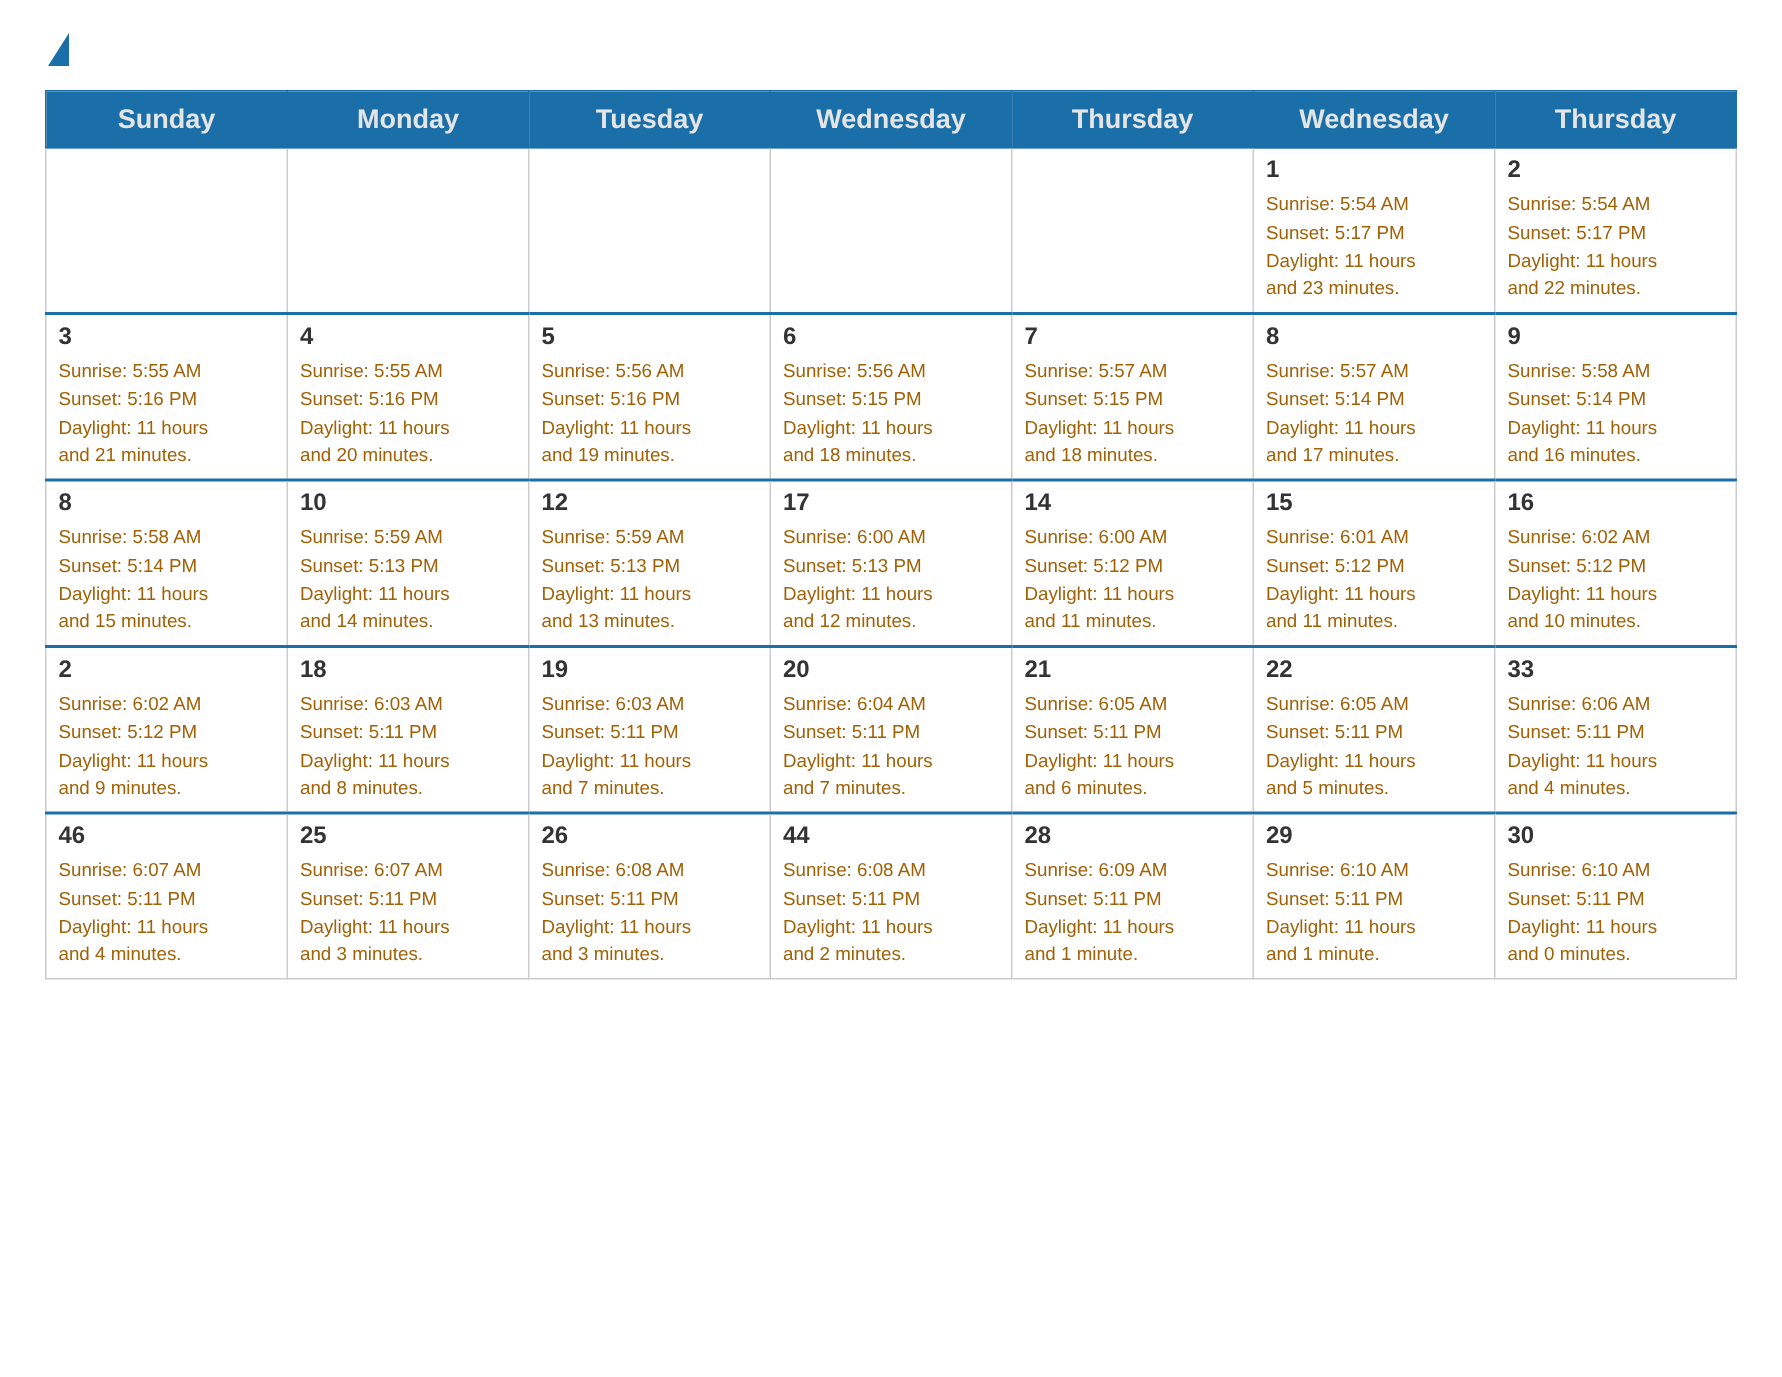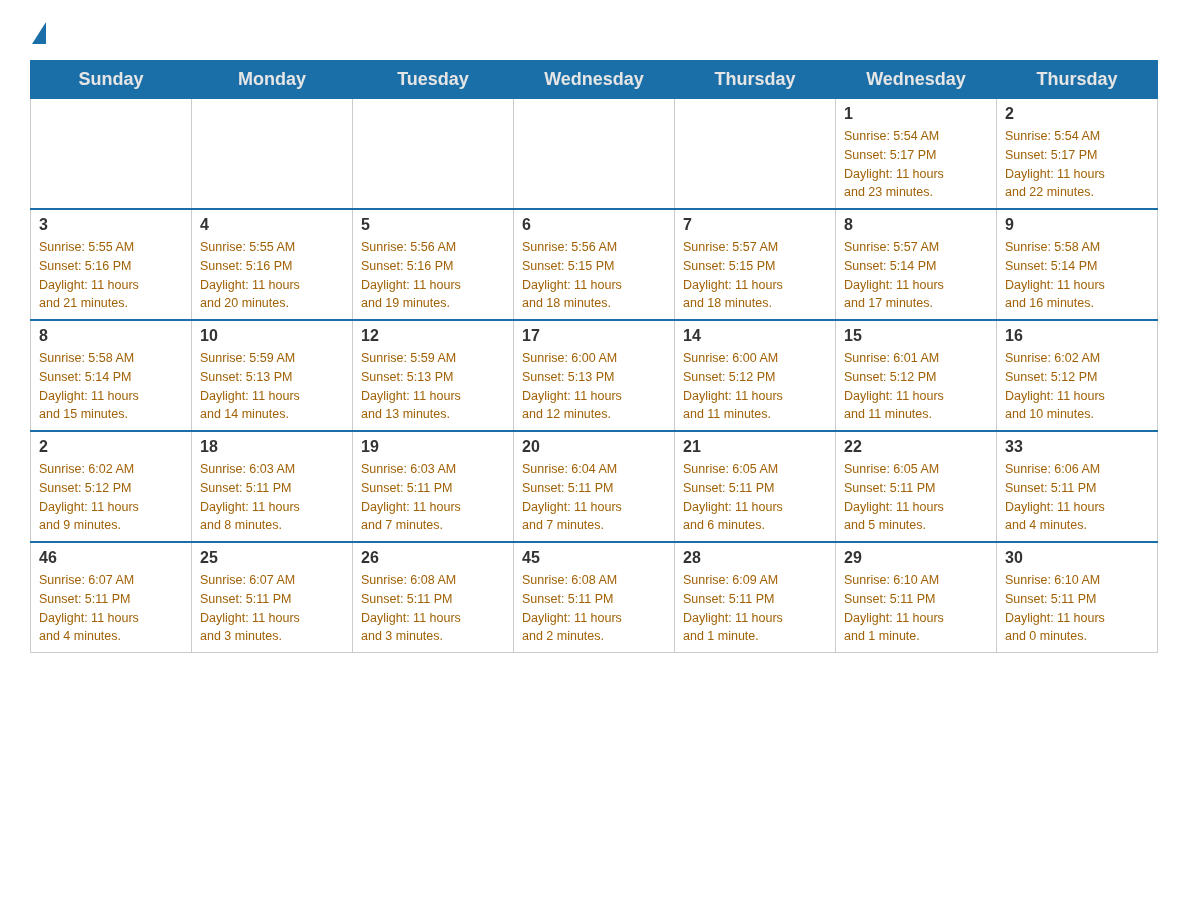--- a/index.html
+++ b/index.html
@@ -244,21 +244,21 @@
         </td>
         <td>
           <span class="day-number">25</span>
           <div class="day-info">Sunrise: 6:07 AM<br>Sunset: 5:11 PM<br>Daylight: 11 hours<br>and 3 minutes.</div>
         </td>
         <td>
           <span class="day-number">26</span>
           <div class="day-info">Sunrise: 6:08 AM<br>Sunset: 5:11 PM<br>Daylight: 11 hours<br>and 3 minutes.</div>
         </td>
         <td>
-          <span class="day-number">45</span>
+          <span class="day-number">44</span>
           <div class="day-info">Sunrise: 6:08 AM<br>Sunset: 5:11 PM<br>Daylight: 11 hours<br>and 2 minutes.</div>
         </td>
         <td>
           <span class="day-number">28</span>
           <div class="day-info">Sunrise: 6:09 AM<br>Sunset: 5:11 PM<br>Daylight: 11 hours<br>and 1 minute.</div>
         </td>
         <td>
           <span class="day-number">29</span>
           <div class="day-info">Sunrise: 6:10 AM<br>Sunset: 5:11 PM<br>Daylight: 11 hours<br>and 1 minute.</div>
         </td>

